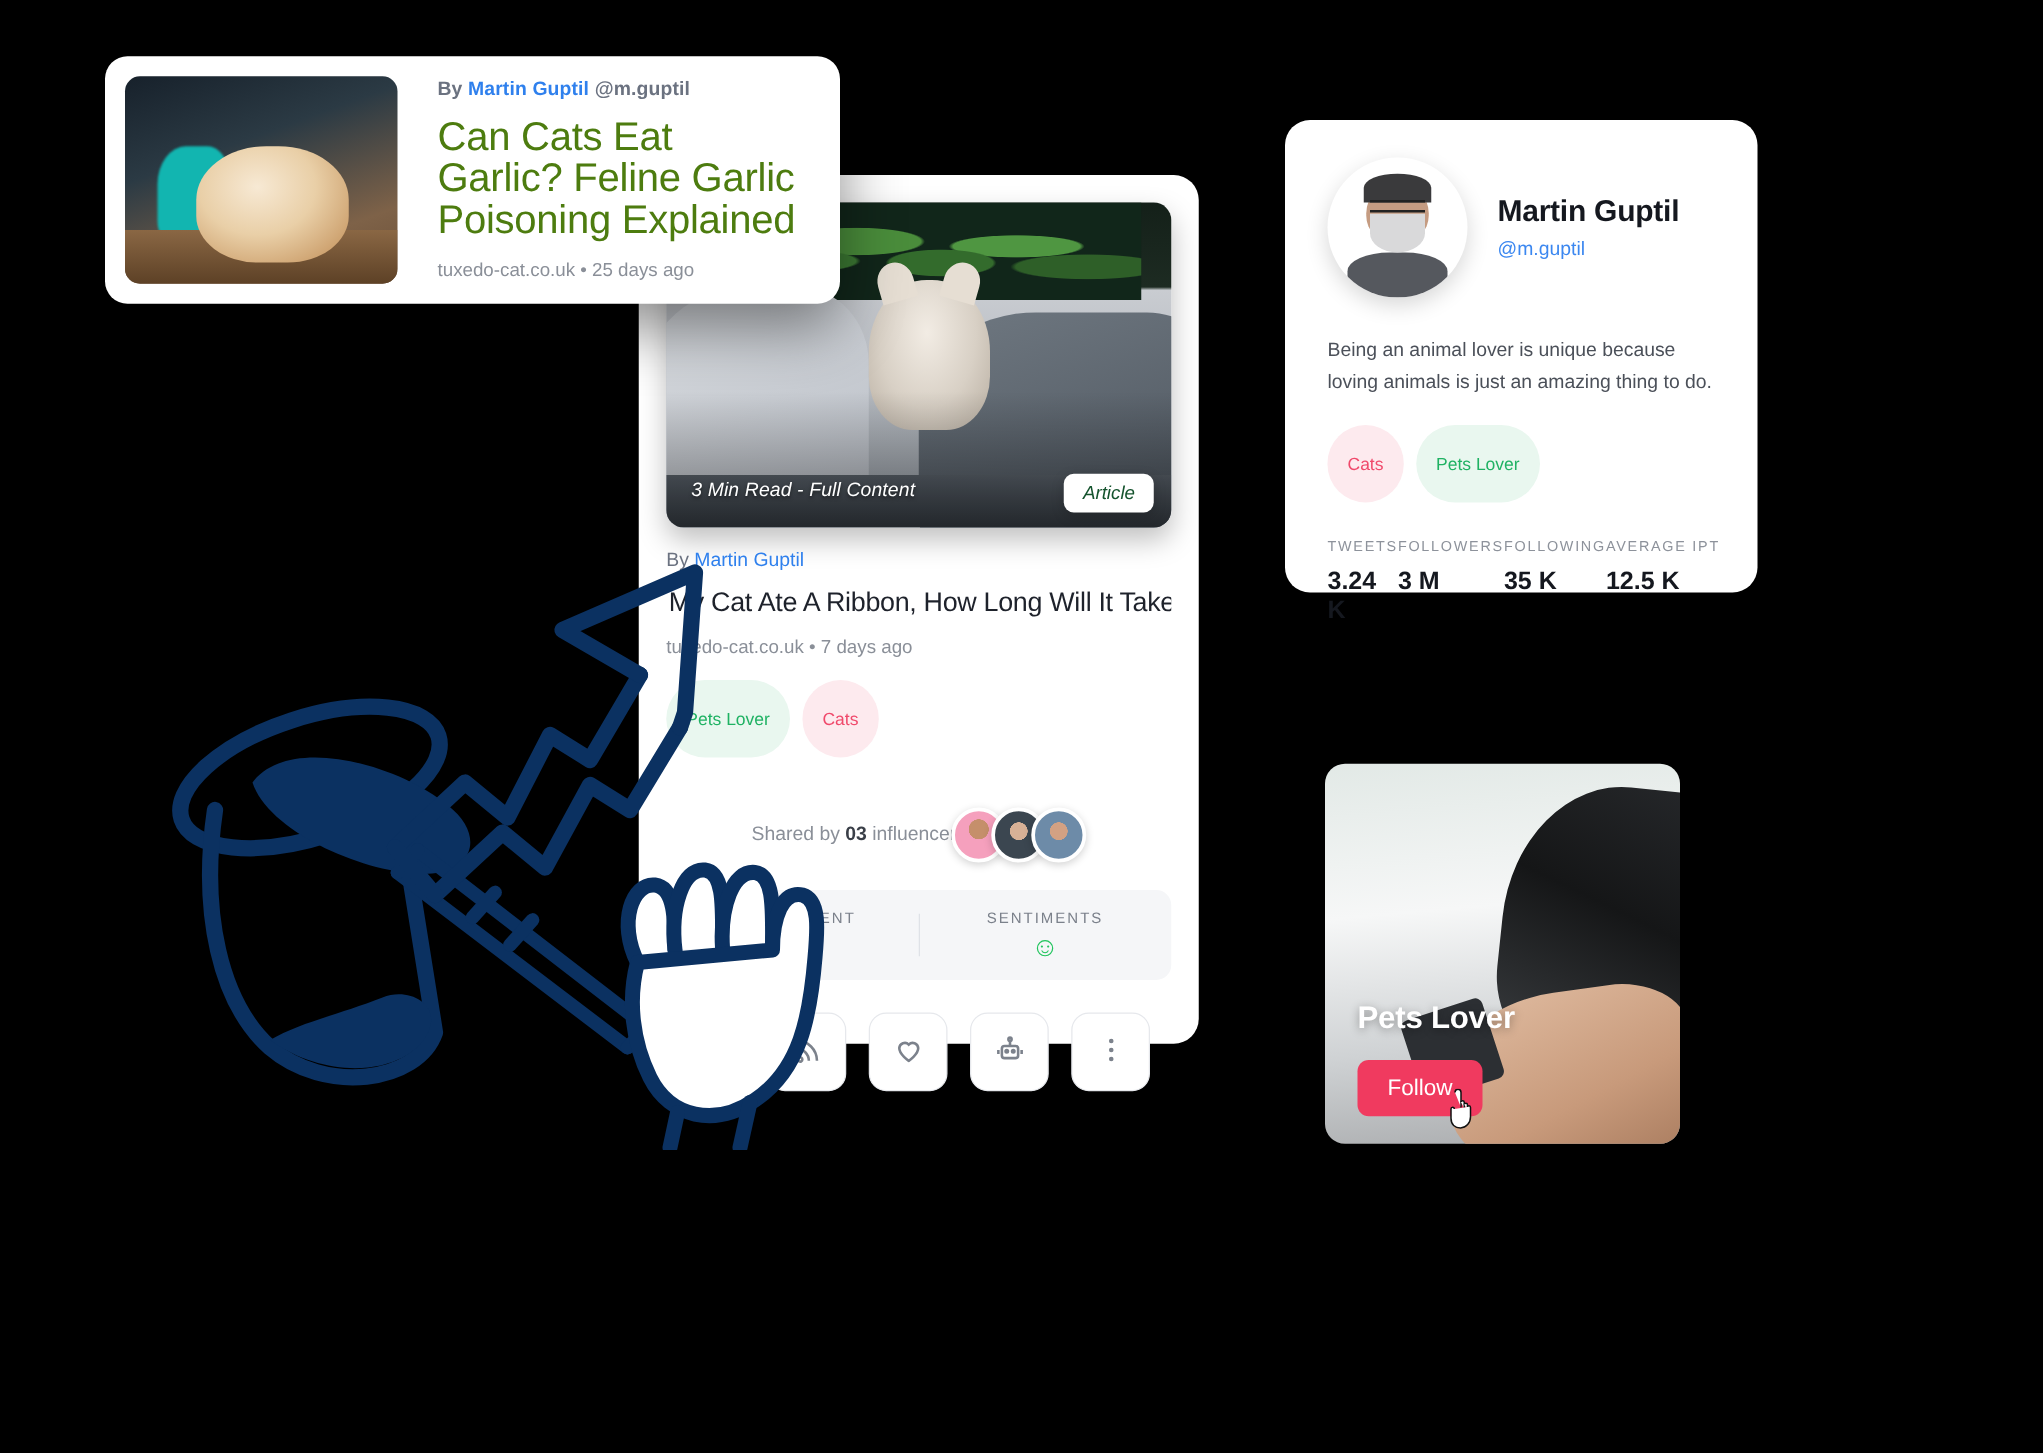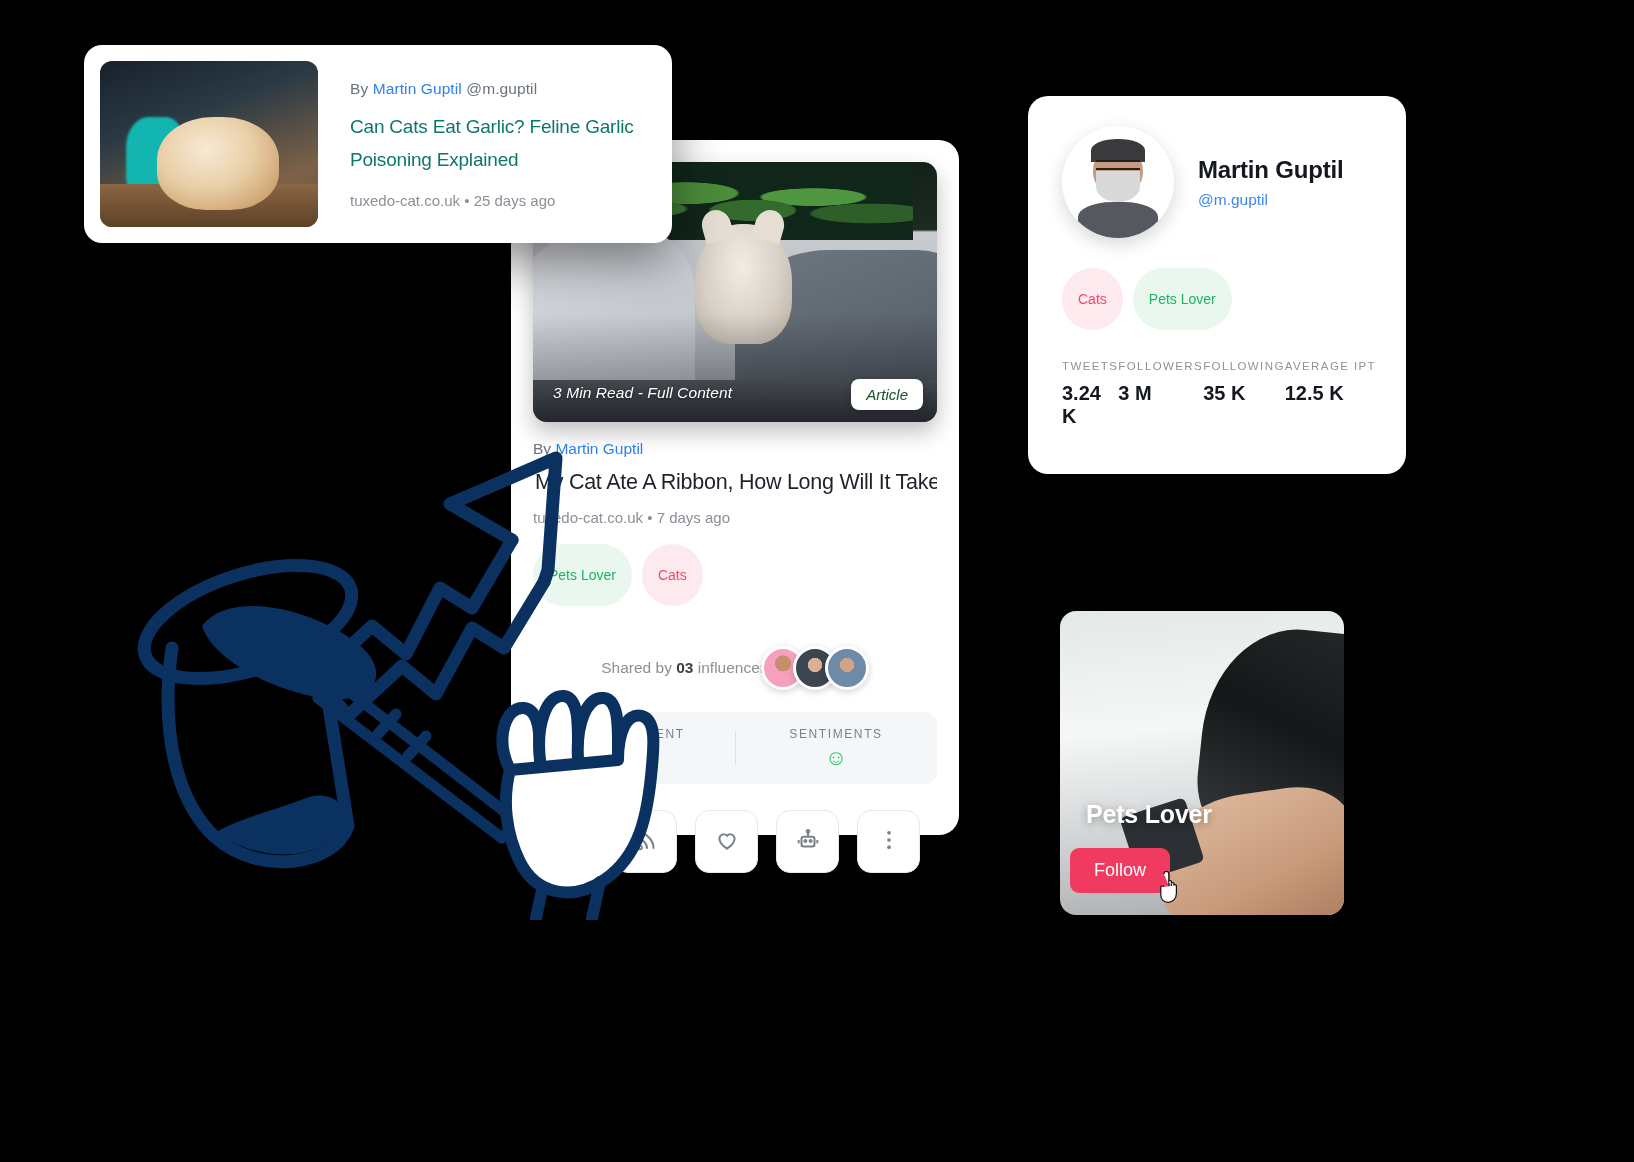--- a/index.html
+++ b/index.html
@@ -39,25 +39,25 @@
   .thumb-cat-small .teal{
     position:absolute; left:12%; top:34%; width:26%; height:46%;
     background:#12b5b0; border-radius:40% 30% 18% 22%;
     filter: blur(1px);
   }
   .thumb-cat-small .floor{
     position:absolute; left:0; bottom:0; width:100%; height:26%;
     background: linear-gradient(180deg,#8a6744,#5d4126);
   }
   #article-card-small .meta { padding-left: 32px; padding-right: 10px; }
-  .byline { font-size: 15.5px; color: #6b7280; margin-bottom: 12px; letter-spacing: .1px;}
+  .byline { font-size: 15.5px; color: #6b7280; margin-bottom: 12px; letter-spacing: .1px; font-weight: bold;}
   .byline .author { color: #2f80ed; }
   .byline .handle { color: #6b7280; }
   .headline-sm {
-    font-size: 19px; line-height: 33px; color: #0f766e; font-weight: 400;
+    font-size: 32px; line-height: 33px; color: #4d7c0f; font-weight: 400;
     letter-spacing: -.2px; margin-bottom: 16px; max-width: 300px;
   }
   .source-line { font-size: 15px; color: #8a8f98; }
 
   
   #feed-card {
     left: 511px; top: 140px; width: 448px; height: 695px;
     border-radius: 20px; z-index: 4; overflow: visible;
   }
   #hero {
@@ -231,21 +231,21 @@
   #petslover-card .watch{
     position:absolute; left:24%; bottom:14%; width:24%; height:22%;
     background:#2c2f33; border-radius:6px; transform: rotate(-18deg);
   }
   .pl-title {
     position: absolute; left: 26px; bottom: 86px; color: #ffffff;
     font-size: 25px; font-weight: 700; letter-spacing: -.2px;
     text-shadow: 0 2px 8px rgba(0,0,0,.35);
   }
   .follow-btn {
-    position: absolute; left: 10px; bottom: 22px;
+    position: absolute; left: 26px; bottom: 22px;
     background: #f03a5f; color: #fff; border: none;
     font-size: 18px; padding: 12px 24px; border-radius: 9px;
     font-family: "Liberation Sans", sans-serif; cursor: pointer;
   }
   .hand-cursor {
     position: absolute; left: 96px; bottom: 10px; width: 26px; height: 34px;
     z-index: 3; pointer-events: none;
   }
 
   
@@ -379,20 +379,21 @@
           <div class="face"></div>
           <div class="hair"></div>
         <div class="glasses"></div>
           <div class="beard"></div>
       </div>
       <div>
         <div class="profile-name">Martin Guptil</div>
         <div class="profile-handle">@m.guptil</div>
       </div>
     </div>
+    <div class="profile-bio">Being an animal lover is unique because loving animals is just an amazing thing to do.</div>
     <div class="profile-tags">
       <span class="tag pink">Cats</span>
       <span class="tag green">Pets Lover</span>
     </div>
     <div class="profile-stats">
       <div class="pstat">
         <div class="pstat-label">TWEETS</div>
         <div class="pstat-value">3.24 K</div>
       </div>
       <div class="pstat">

